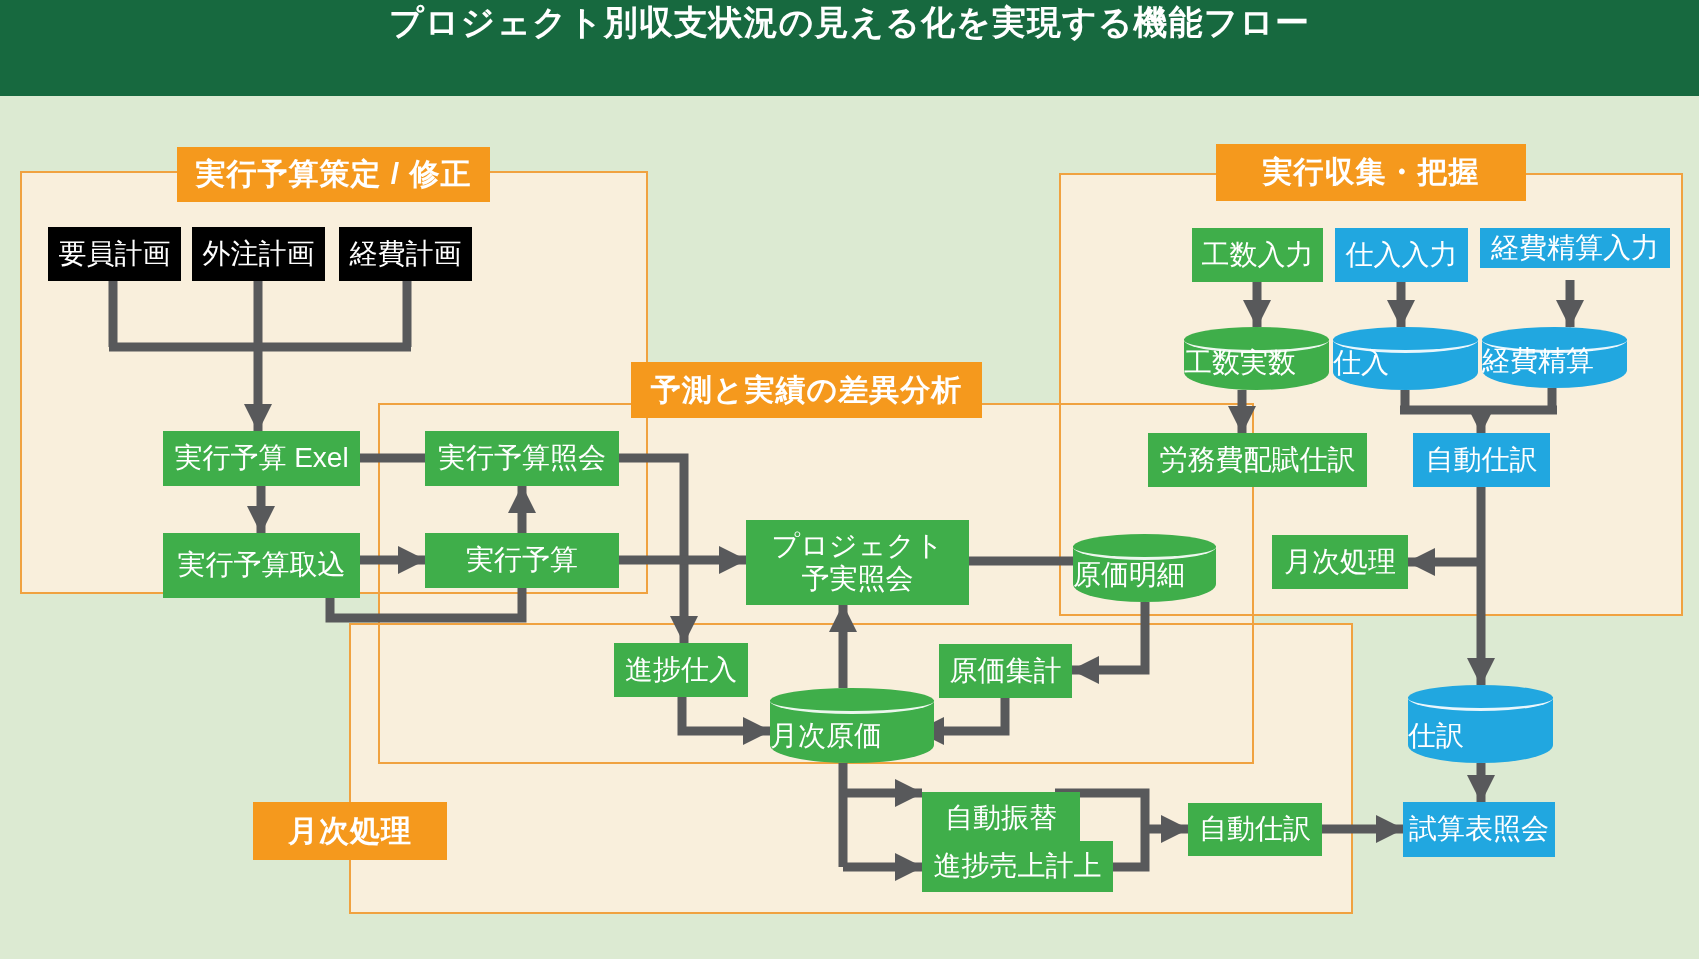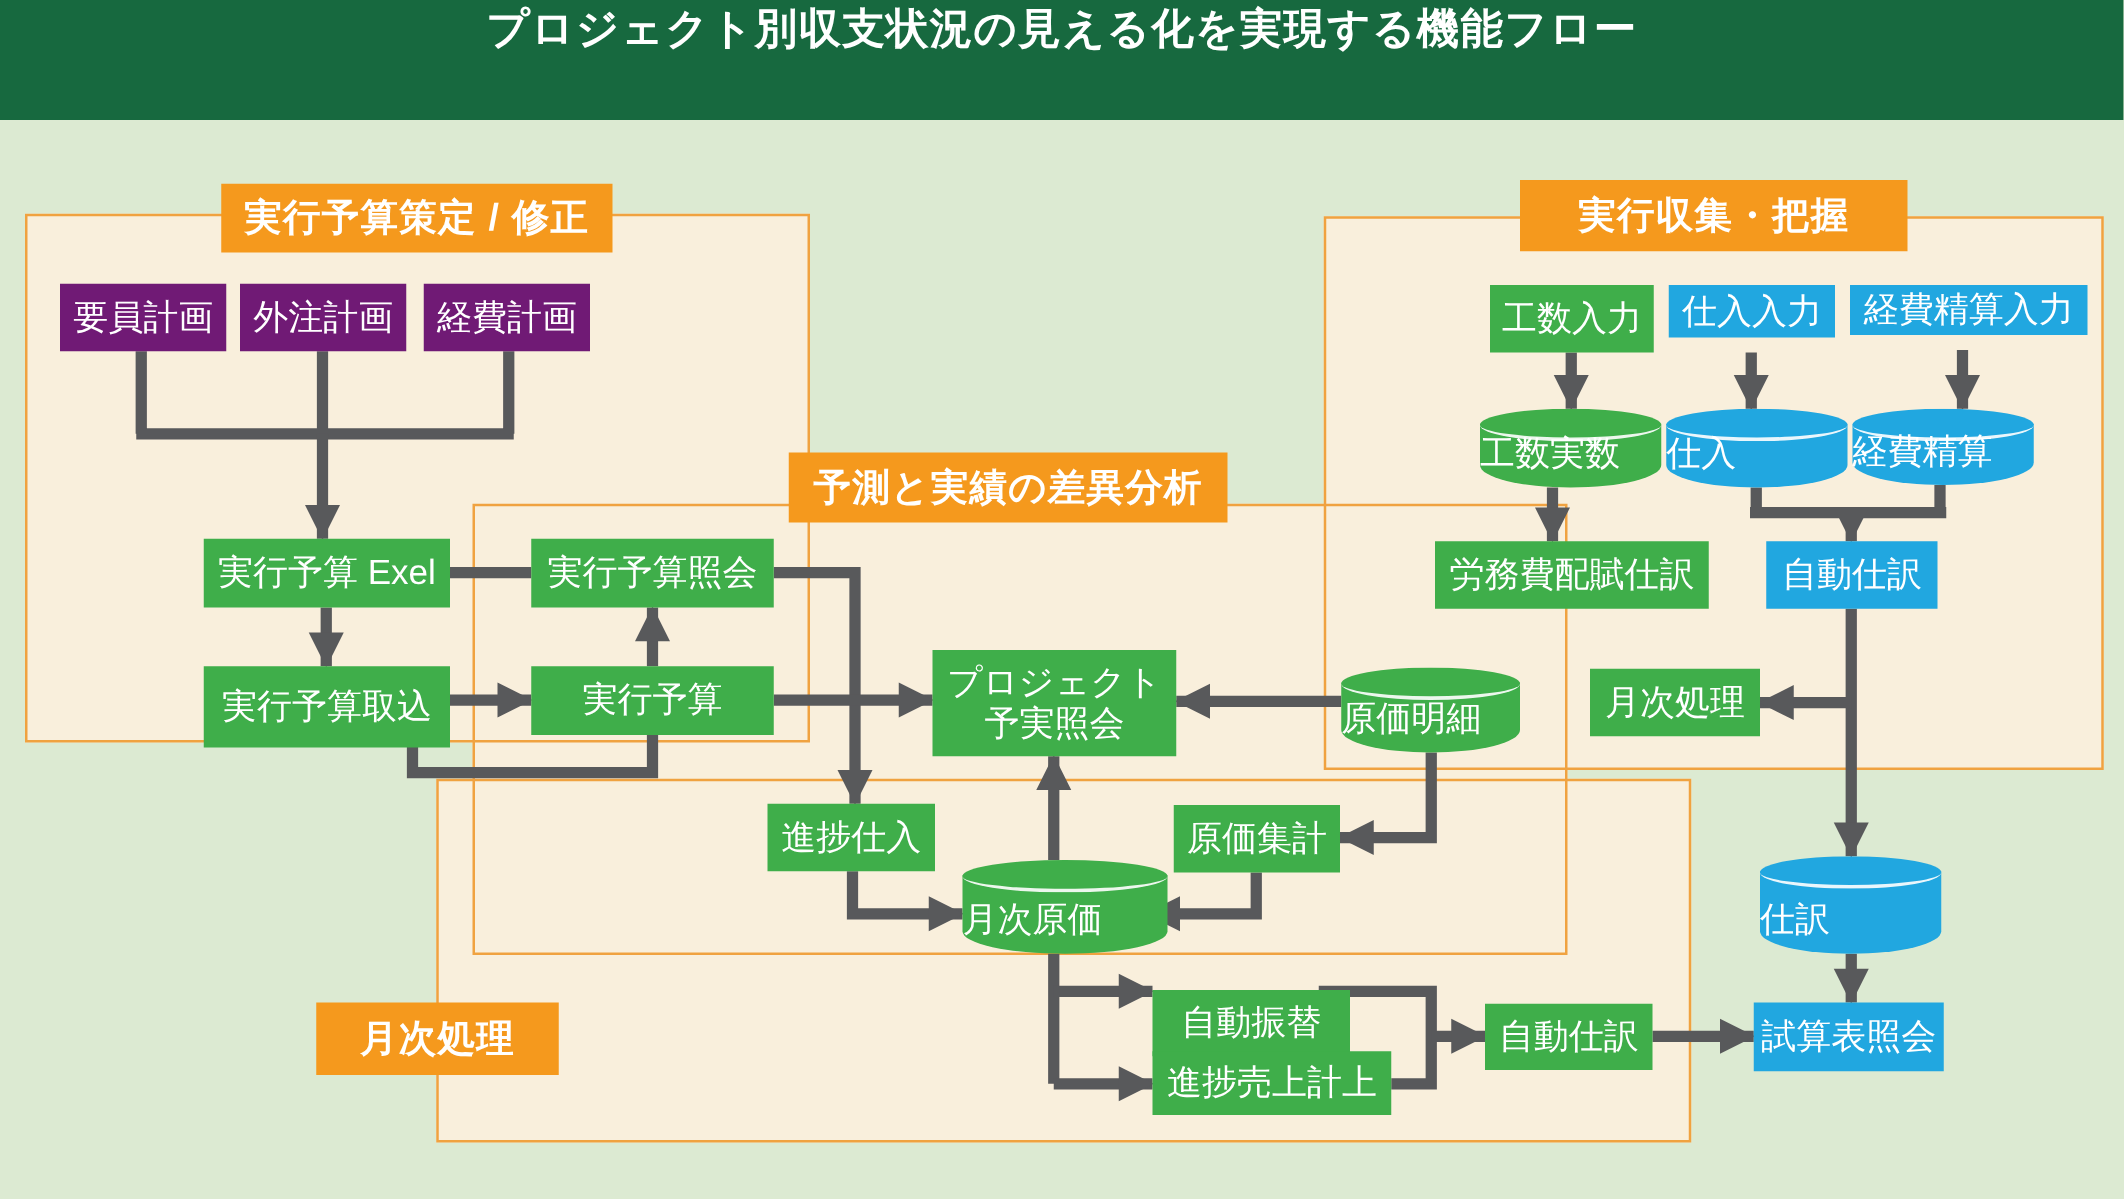--- a/index.html
+++ b/index.html
@@ -15,21 +15,21 @@
   .sect-fill{position:absolute;background:#f9efdc;z-index:1;}
   .sect-border{position:absolute;border:2px solid #f0a240;z-index:2;background:transparent;box-sizing:border-box;}
   
   .sect-label{position:absolute;z-index:5;background:#f5991d;color:#fff;font-size:30px;font-weight:bold;
     display:flex;align-items:center;justify-content:center;letter-spacing:1px;}
   
   #connectors{position:absolute;left:0;top:0;z-index:3;}
   
   .node{position:absolute;z-index:4;display:flex;align-items:center;justify-content:center;
     color:#fff;font-size:28px;text-align:center;line-height:1.15;}
-  .node.gray{background:#701a75;}
+  .node.gray{background:#000000;}
   .node.green{background:#3fae4a;}
   .node.blue{background:#21a7e0;}
   
   .cyl{position:absolute;z-index:4;}
   .cyl .cbody{position:absolute;left:0;right:0;top:12px;bottom:0;
     border-radius:0 0 50% 50% / 0 0 18px 18px;}
   .cyl .ctop{position:absolute;left:0;right:0;top:0;height:26px;border-radius:50%;
     border-bottom:3px solid rgba(255,255,255,0.9);box-sizing:border-box;}
   .cyl.green .cbody,.cyl.green .ctop{background:#3fae4a;}
   .cyl.blue .cbody,.cyl.blue .ctop{background:#21a7e0;}
@@ -128,21 +128,21 @@
   <div class="node green" style="left:425px;top:431px;width:194px;height:55px">
       <span>実行予算照会</span>
     </div>
   <div class="node green" style="left:163px;top:533px;width:197px;height:65px">
       <span>実行予算取込</span>
     </div>
   <div class="node green" style="left:425px;top:533px;width:194px;height:55px">
       <span>実行予算</span>
     </div>
 
-  <div class="node green" style="left:746px;top:520px;width:195px;height:85px;flex-direction:column">
+  <div class="node green" style="left:746px;top:520px;width:223px;height:85px;flex-direction:column">
     <span>プロジェクト</span>
     <span>予実照会</span>
   </div>
 
   <div class="node green" style="left:614px;top:643px;width:134px;height:54px">
       <span>進捗仕入</span>
     </div>
   <div class="node green" style="left:939px;top:644px;width:133px;height:54px">
       <span>原価集計</span>
     </div>
@@ -152,21 +152,21 @@
   <div class="node green" style="left:922px;top:841px;width:191px;height:51px">
       <span>進捗売上計上</span>
     </div>
   <div class="node green" style="left:1188px;top:803px;width:134px;height:53px">
       <span>自動仕訳</span>
     </div>
 
   <div class="node green" style="left:1192px;top:228px;width:131px;height:54px">
       <span>工数入力</span>
     </div>
-  <div class="node blue" style="left:1335px;top:228px;width:133px;height:42px">
+  <div class="node blue" style="left:1335px;top:228px;width:133px;height:54px">
       <span>仕入入力</span>
     </div>
   <div class="node blue" style="left:1480px;top:228px;width:190px;height:40px">
       <span>経費精算入力</span>
     </div>
   <div class="node green" style="left:1148px;top:433px;width:219px;height:54px">
       <span>労務費配賦仕訳</span>
     </div>
   <div class="node blue" style="left:1413px;top:433px;width:137px;height:54px">
       <span>自動仕訳</span>

